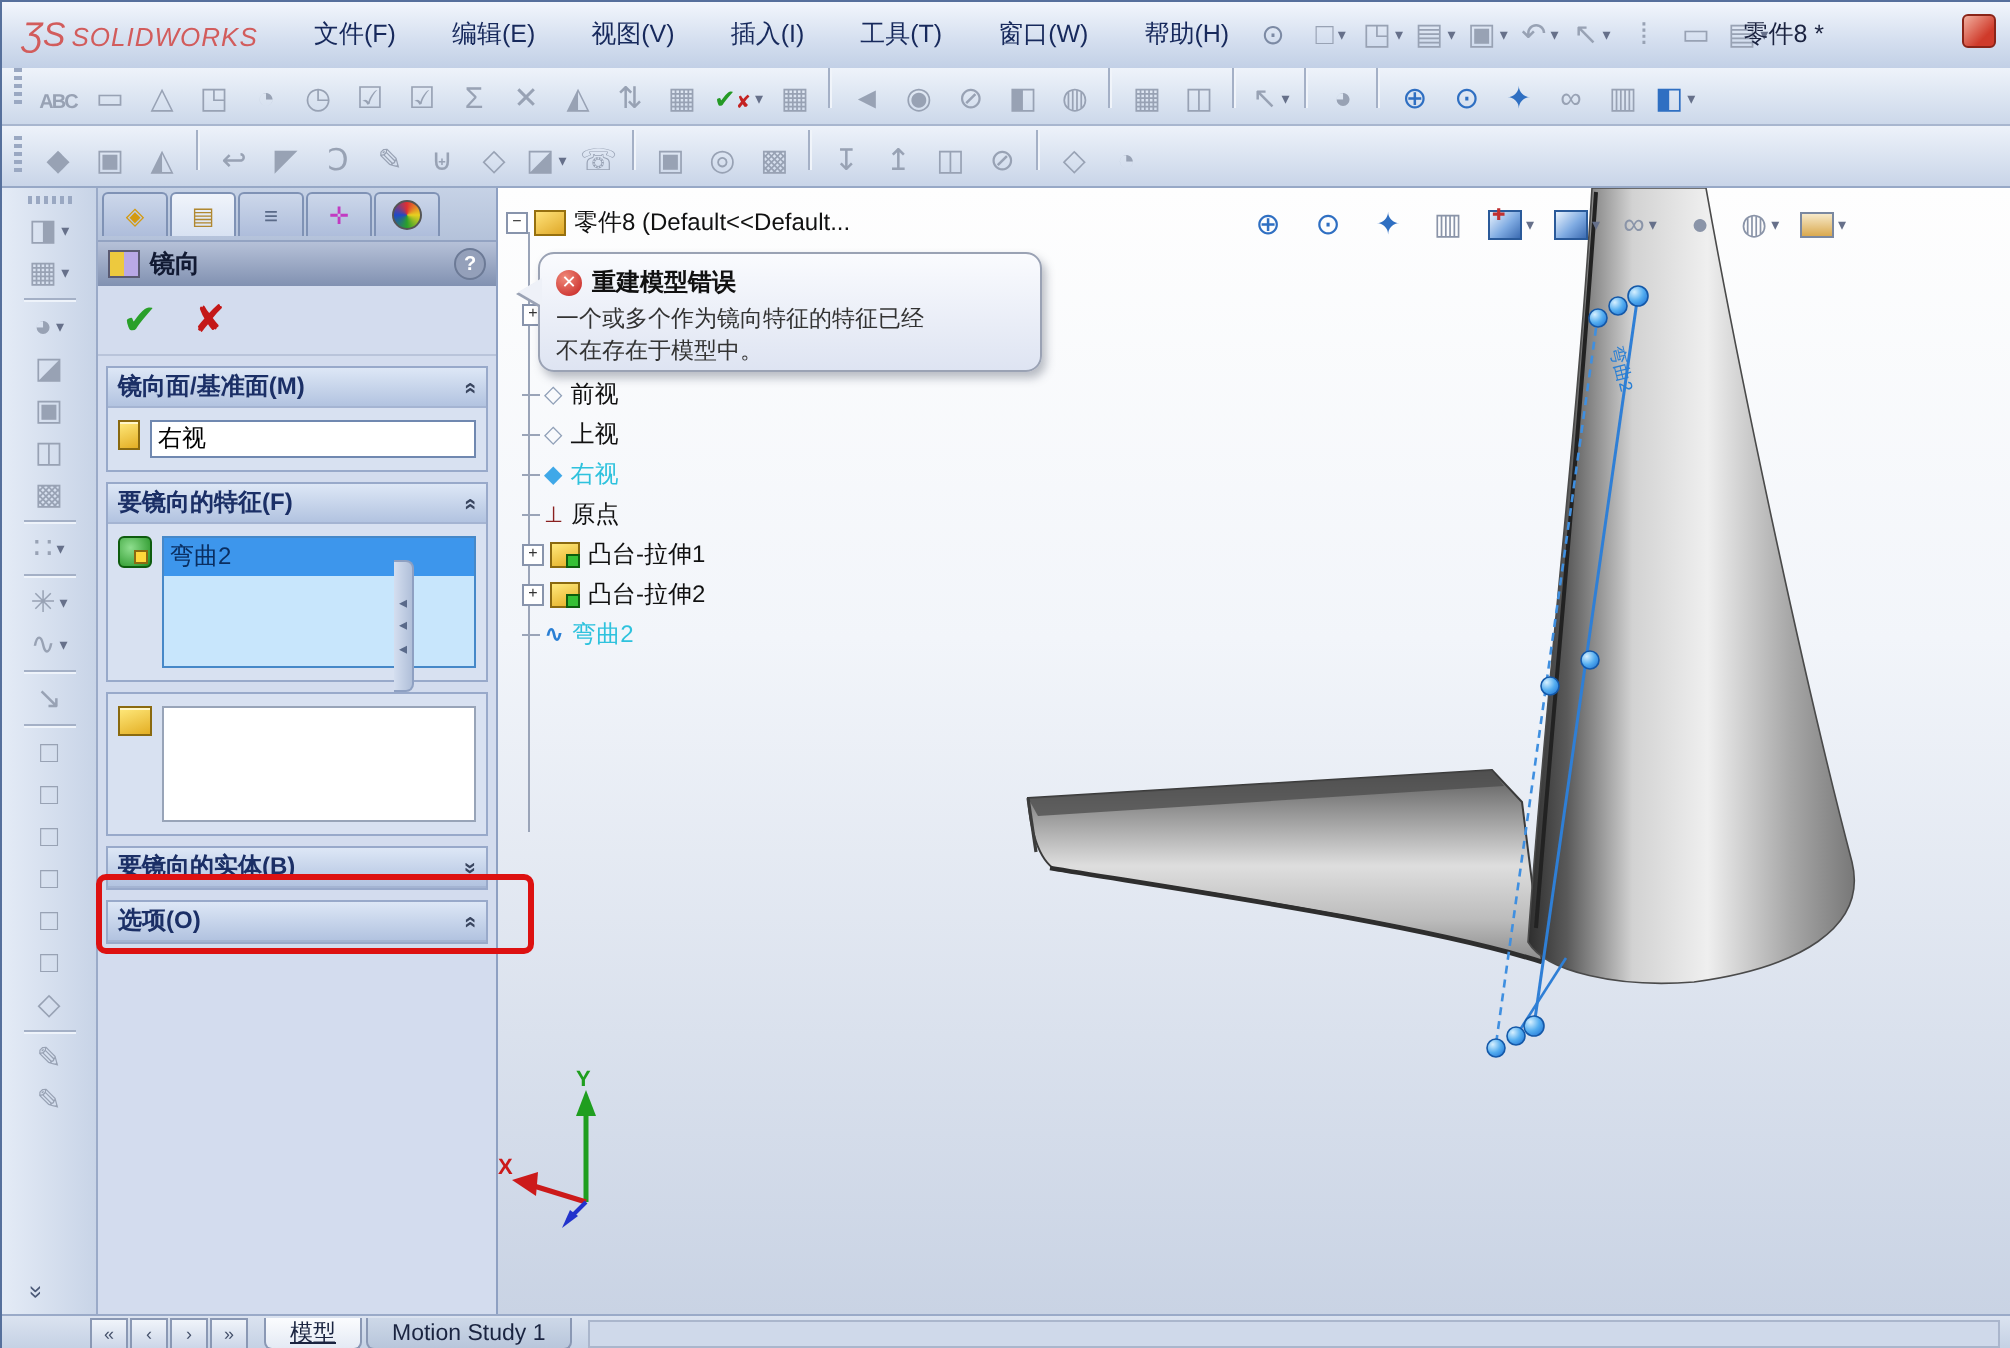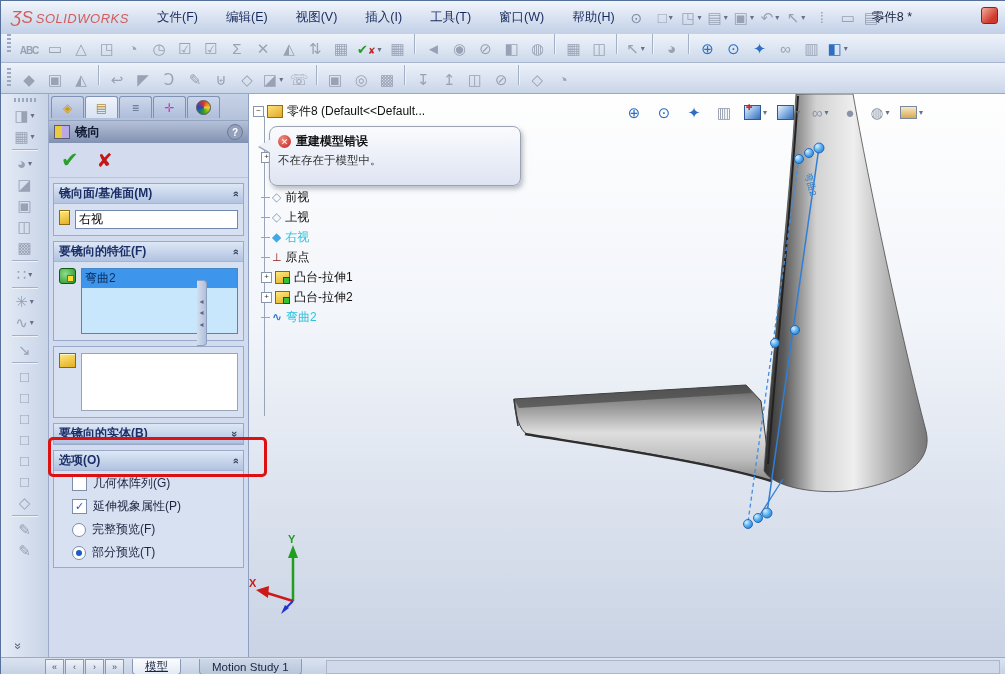--- a/index.html
+++ b/index.html
@@ -107,21 +107,21 @@
   .ico-err{width:13px;height:13px;border-radius:50%;background:radial-gradient(circle at 35% 30%,#f08a7a,#c41e1e);color:#fff;font-size:9px;display:flex;align-items:center;justify-content:center;}
   #balloon .brow2{font-size:11.5px;color:#333;margin-top:3px;line-height:1.35;}
   
   #red-annotation{position:absolute;z-index:20;border:3px solid #dd1111;border-radius:5px;pointer-events:none;}
   
   #bottombar{position:absolute;left:0;top:656px;width:1005px;height:18px;background:linear-gradient(#dbe3f0,#c2cfe3);border-top:1px solid #9aaac8;display:flex;align-items:center;}
   #nav-btns{display:flex;gap:1px;margin-left:44px;}
   .nav-btn{width:17px;height:14px;background:linear-gradient(#f0f4fa,#ccd6e8);border:1px solid #8a98b4;font-size:9px;color:#44506a;display:flex;align-items:center;justify-content:center;}
   #doc-tabs{display:flex;margin-left:8px;height:16px;}
   .doc-tab{padding:0 12px;font-size:11.5px;color:#1a2440;border:1px solid #8a98b4;border-top:none;border-radius:0 0 4px 4px;
-    background:linear-gradient(#cdd8e8,#b8c6db);display:flex;align-items:center;margin-right:18px;}
+    background:linear-gradient(#cdd8e8,#b8c6db);display:flex;align-items:center;margin-right:2px;}
   .doc-tab.active{background:linear-gradient(#fbfcfe,#e4eaf4);text-decoration:underline;}
   #tab-track{flex:1;height:12px;margin:0 6px;background:#cfd9ea;border:1px solid #aab6cc;}
 </style>
 </head>
 <body>
 
 <div id="app">
 
   <div id="titlebar">
     <div class="logo">
@@ -434,40 +434,20 @@
         <span>要镜向的实体(B)</span>
         <span class="chev down">»</span>
       </div>
     </div>
 
     <div class="pm-group" id="group-options">
       <div class="pm-ghead">
         <span>选项(O)</span>
         <span class="chev up">»</span>
       </div>
-      <div class="opt-col" id="opt-rows">
-          <div class="opt-row">
-            <span class="cb"></span>
-            <span>几何体阵列(G)</span>
-          </div>
-          <div class="opt-row">
-            <span class="cb">✓</span>
-            <span>延伸视象属性(P)</span>
-          </div>
-          <div class="opt-row">
-            <span class="rb"></span>
-            <span>完整预览(F)</span>
-          </div>
-          <div class="opt-row">
-            <span class="rb">
-              <span class="dot"></span>
-            </span>
-            <span>部分预览(T)</span>
-          </div>
-        </div>
     </div>
   </div>
   <div id="pm-splitter">◂<br>◂<br>◂</div>
 
   <div id="viewport">
 
     <svg id="model-svg" width="757" height="563" viewBox="0 0 757 563">
       <defs>
         <linearGradient id="shaftG" x1="0" y1="0" x2="1" y2="0">
           <stop offset="0" stop-color="#2e2e2e"></stop>
@@ -618,20 +598,21 @@
           </div>
         </div>
 
       <div id="balloon">
         <span class="tail"></span>
         <div class="brow1">
           <span class="ico-err">✕</span>
           <span>重建模型错误</span>
         </div>
         <div class="brow2">
+          <div>一个或多个作为镜向特征的特征已经</div>
           <div>不在存在于模型中。</div>
         </div>
       </div>
     </div>
   </div>
 
   <div id="red-annotation" style="border: 3px solid rgb(221, 17, 17); left: 47px; top: 436px; width: 213px; height: 34px;"></div>
 
   <div id="bottombar">
     <div id="nav-btns">

